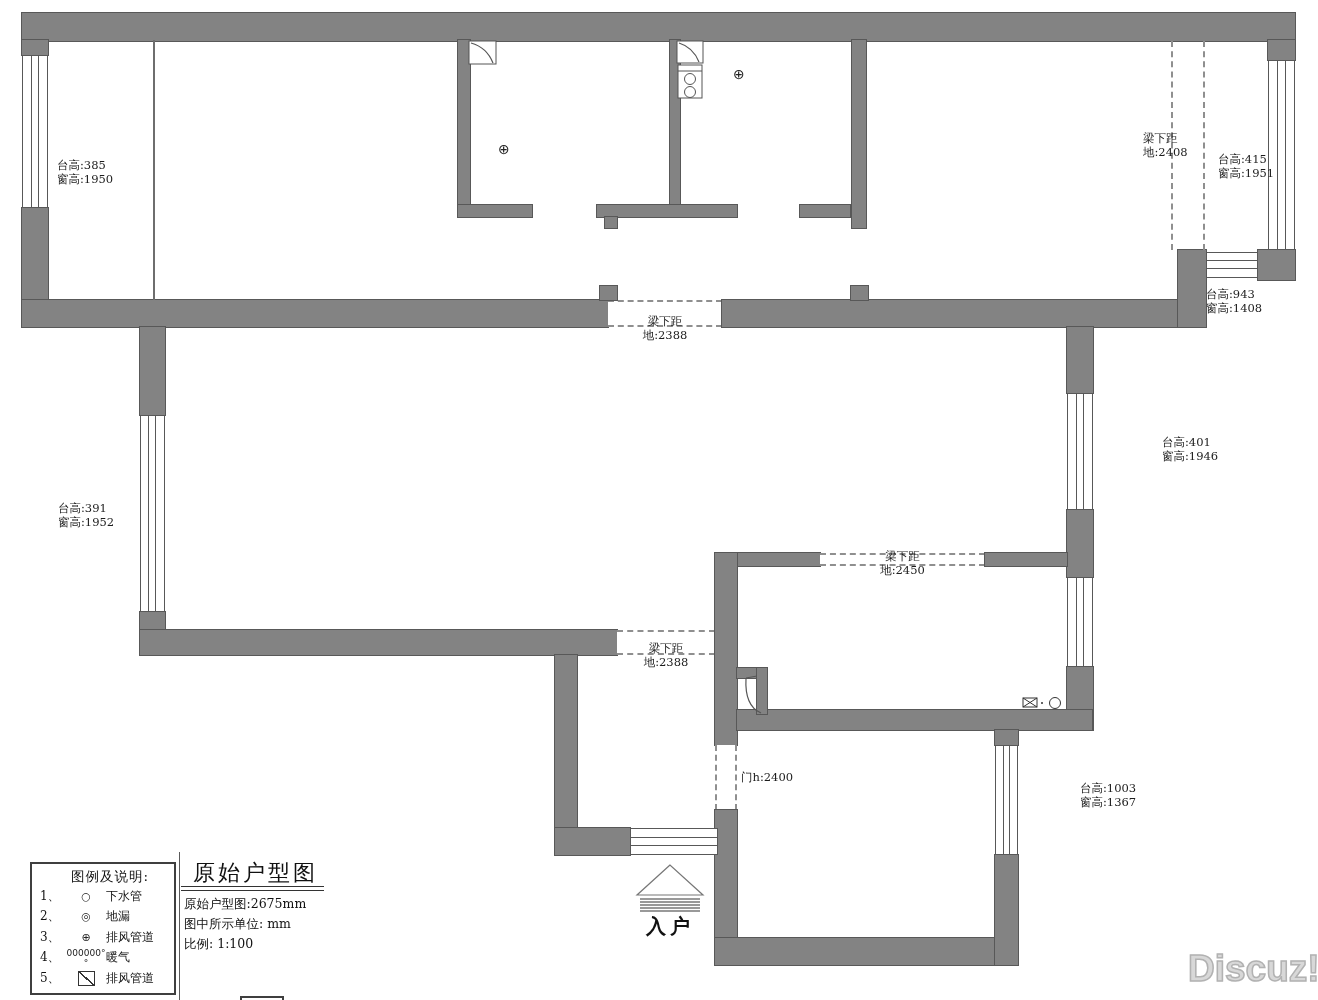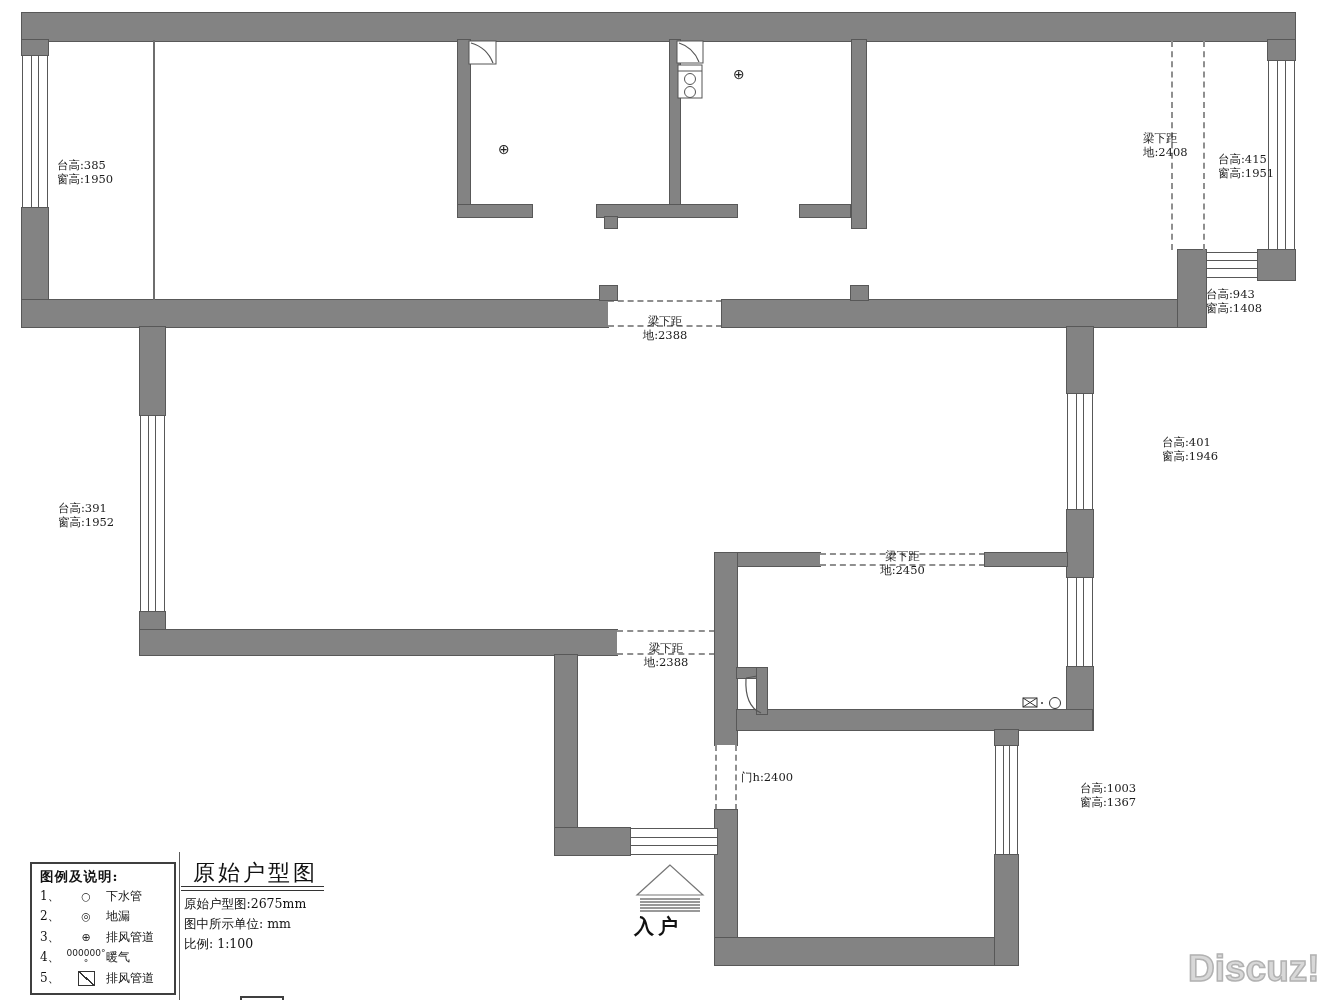--- a/index.html
+++ b/index.html
@@ -16,34 +16,34 @@
   .beamv{position:absolute;background:#fff;border-left:2px dashed #8f8f8f;border-right:2px dashed #8f8f8f;box-sizing:border-box;}
   .dashline{position:absolute;width:0;border-left:2px dashed #8f8f8f;}
   .ann{position:absolute;font-size:11.5px;line-height:14px;color:#1c1c1c;white-space:nowrap;}
   .ann span{display:block;}
   .ann.c{text-align:center;}
   .sym{position:absolute;font-size:14px;line-height:14px;color:#222;font-family:"DejaVu Sans",sans-serif;}
   svg{position:absolute;overflow:visible;}
   
   #legend{position:absolute;left:30px;top:862px;width:146px;height:133px;border:2px solid #3f3f3f;
           box-sizing:border-box;padding:4px 0 0 8px;}
-  #legend .lg-title{font-size:13.5px;font-weight:bold;color:#111;letter-spacing:1px;}
+  #legend .lg-title{font-size:13.5px;font-weight:normal;color:#111;letter-spacing:1px;margin-left:31px;}
   .lg-row{display:flex;align-items:center;height:20.5px;font-size:12px;color:#111;}
   .lg-no{width:26px;}
   .lg-sym{width:40px;text-align:center;font-family:"DejaVu Sans",sans-serif;font-size:11px;color:#222;}
   .lg-duct{display:inline-block;width:15px;height:13px;border:1px solid #333;vertical-align:middle;
            background:linear-gradient(to top right,transparent 46%,#333 46%,#333 54%,transparent 54%);}
   #divider{position:absolute;left:179px;top:852px;width:1px;height:148px;background:#5a5a5a;}
   #tb-title{position:absolute;left:193px;top:858px;font-size:22px;letter-spacing:3px;color:#111;}
   #tb-underline{position:absolute;left:181px;top:886px;width:143px;height:3px;border-top:1.5px solid #333;border-bottom:1.5px solid #333;box-sizing:content-box;}
   .tb-info{position:absolute;left:184px;font-size:12.5px;color:#111;white-space:nowrap;}
   #sheetbox{position:absolute;left:240px;top:956px;width:44px;height:28px;border:2px solid #3f3f3f;
             box-sizing:border-box;text-align:center;font-size:17px;line-height:24px;color:#111;
             font-family:"Liberation Sans",sans-serif;margin-top:40px;}
-  #entr-label{position:absolute;left:634px;top:913px;width:72px;text-align:left;font-size:20px;
+  #entr-label{position:absolute;left:634px;top:913px;width:72px;text-align:center;font-size:20px;
               font-weight:bold;letter-spacing:4px;color:#111;}
   #watermark{position:absolute;left:1188px;top:948px;font-family:"Liberation Sans",sans-serif;
              font-size:37px;font-weight:bold;color:#d8d8d8;-webkit-text-stroke:1.5px #b2b2b2;
              text-shadow:0 0 1px #bebebe;}
 </style>
 </head>
 <body>
 
 <div id="canvas">
 

